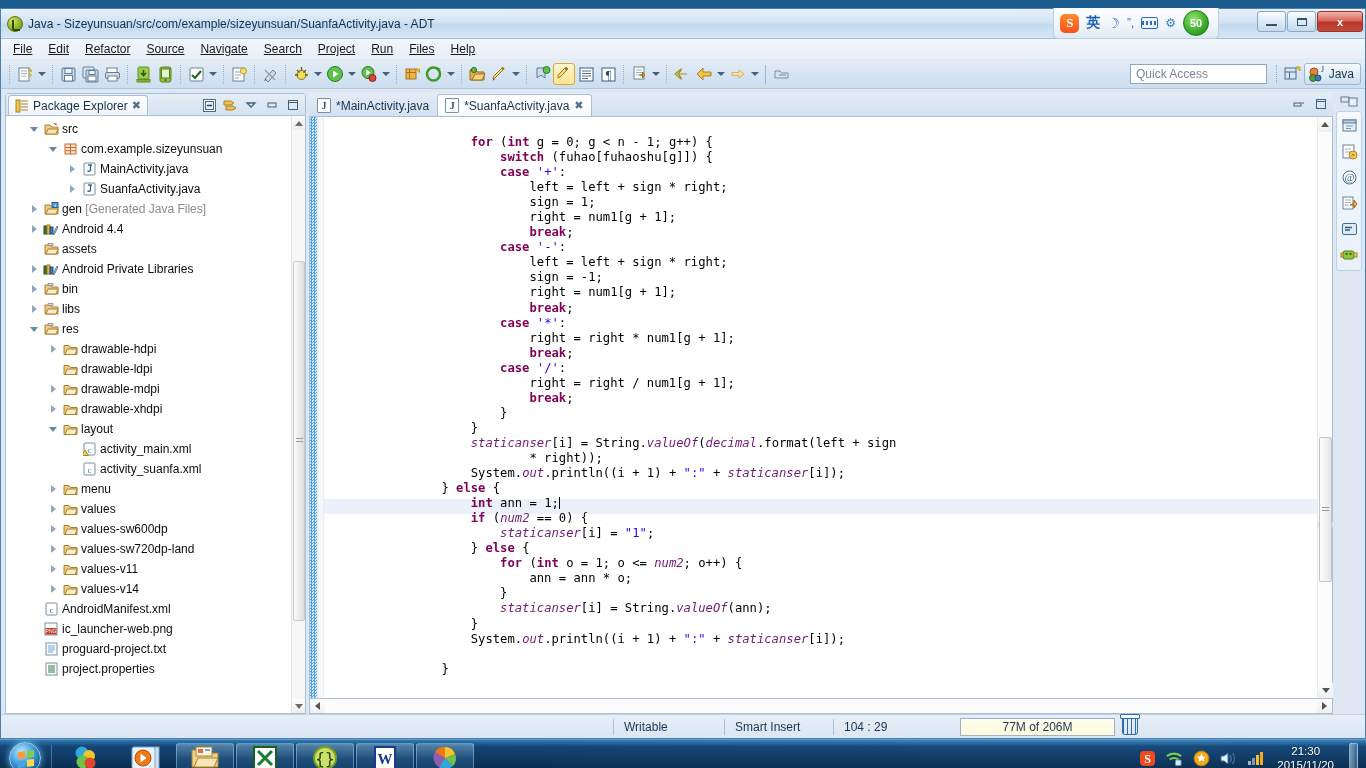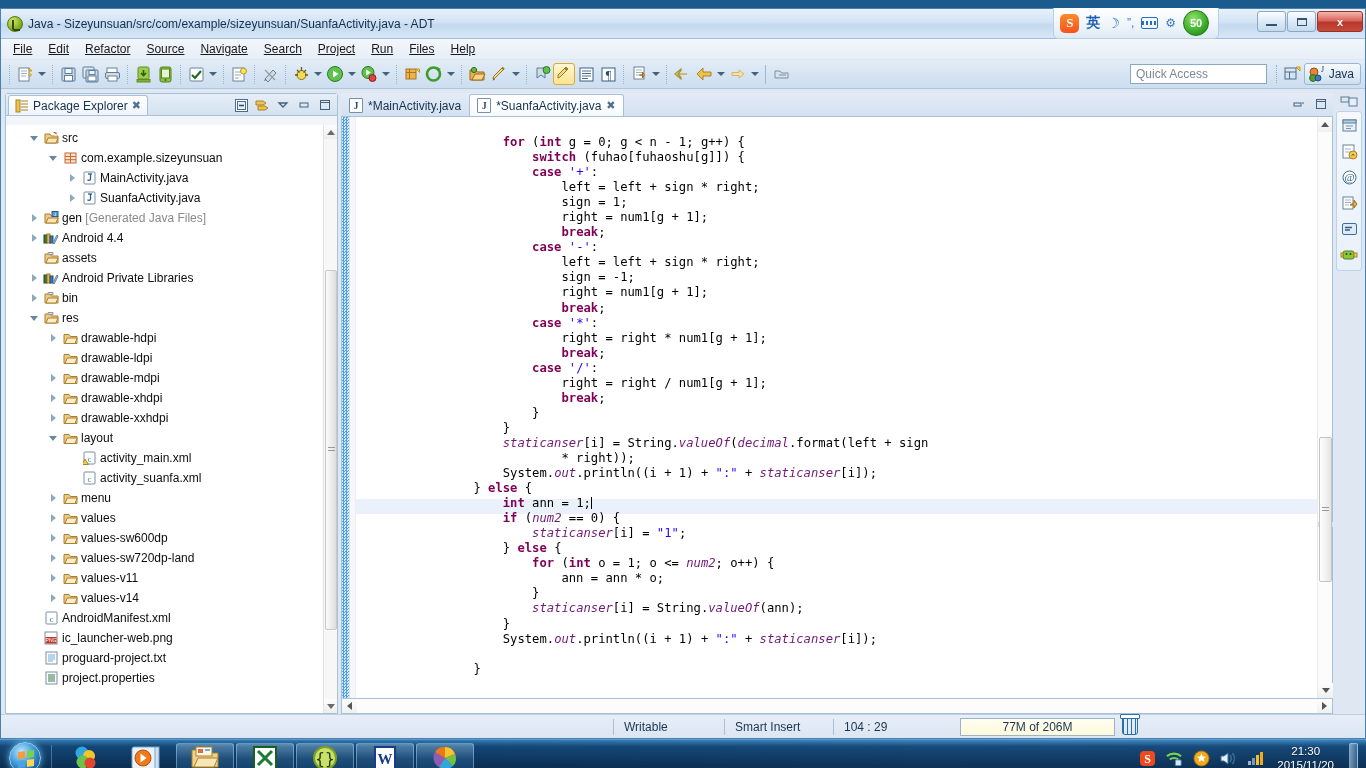--- a/index.html
+++ b/index.html
@@ -146,26 +146,25 @@
     border: 1px solid #9ab7d0; border-radius: 3px;
     background: linear-gradient(180deg,#f6fafe,#dfeaf5 60%,#cddef0);
     font-size: 12px; color: #16324f;
   }
 
   
   .body-area { flex: 1; display: flex; min-height: 0; background:#dfe7f3; }
 
   
   .view {
-    width: 333px; margin: 4px 0 0 4px;
+    width: 301px; margin: 4px 0 0 4px;
     display: flex; flex-direction: column;
     background: #f2f6fb;
     border: 1px solid #a9c1d8;
     border-radius: 3px 3px 0 0;
-    gap: 9px;
   }
   .view-tabbar {
     height: 22px; display: flex; align-items: stretch; position: relative;
     background: linear-gradient(180deg,#e6eef8,#d4e2f0);
     border-bottom: 1px solid #a9c1d8;
   }
   .view-tab {
     display: flex; align-items: center; gap: 4px; padding: 0 6px;
     background: linear-gradient(180deg,#ffffff 0%, #f6f9fd 60%, #eef3fa 100%);
     border: 1px solid #a9c1d8; border-bottom: none; border-radius: 3px 3px 0 0;
@@ -807,28 +806,40 @@
                   <svg width="15" height="14" viewBox="0 0 15 14">
                     <path d="M1 3h5l1.5 2H14v7H1z" fill="#f0c98a" stroke="#a9812a"></path>
                     <path d="M2 12l2-5h10l-2 5z" fill="#fbeccb" stroke="#a9812a"></path>
                     <path d="M4 1.5h5v2H4z" fill="#d8d8d8" stroke="#9a9a9a"></path>
                   </svg>
                 </div>
                 <div class="tlabel">bin</div>
               </div>
               <div class="trow">
                 <div style="width: 20px; flex: 0 0 auto;"></div>
-                <div class="twist open"></div>
+                <div class="twist closed"></div>
                 <div class="ticon">
                   <svg width="15" height="14" viewBox="0 0 15 14">
                     <path d="M1 3h5l1.5 2H14v7H1z" fill="#f0c98a" stroke="#a9812a"></path>
                     <path d="M2 12l2-5h10l-2 5z" fill="#fbeccb" stroke="#a9812a"></path>
                     <path d="M4 1.5h5v2H4z" fill="#d8d8d8" stroke="#9a9a9a"></path>
                   </svg>
                 </div>
+                <div class="tlabel">libs</div>
+              </div>
+              <div class="trow">
+                <div style="width: 20px; flex: 0 0 auto;"></div>
+                <div class="twist open"></div>
+                <div class="ticon">
+                  <svg width="15" height="14" viewBox="0 0 15 14">
+                    <path d="M1 3h5l1.5 2H14v7H1z" fill="#f0c98a" stroke="#a9812a"></path>
+                    <path d="M2 12l2-5h10l-2 5z" fill="#fbeccb" stroke="#a9812a"></path>
+                    <path d="M4 1.5h5v2H4z" fill="#d8d8d8" stroke="#9a9a9a"></path>
+                  </svg>
+                </div>
                 <div class="tlabel">res</div>
               </div>
               <div class="trow">
                 <div style="width: 39px; flex: 0 0 auto;"></div>
                 <div class="twist closed"></div>
                 <div class="ticon">
                   <svg width="15" height="14" viewBox="0 0 15 14">
                     <path d="M1 3.5h5l1.5 2H14v7H1z" fill="#f0c98a" stroke="#a9812a"></path>
                     <path d="M2 12.5l2.2-5.5h10l-2.2 5.5z" fill="#fbeccb" stroke="#a9812a"></path>
                   </svg>
@@ -860,31 +871,20 @@
               <div class="trow">
                 <div style="width: 39px; flex: 0 0 auto;"></div>
                 <div class="twist closed"></div>
                 <div class="ticon">
                   <svg width="15" height="14" viewBox="0 0 15 14">
                     <path d="M1 3.5h5l1.5 2H14v7H1z" fill="#f0c98a" stroke="#a9812a"></path>
                     <path d="M2 12.5l2.2-5.5h10l-2.2 5.5z" fill="#fbeccb" stroke="#a9812a"></path>
                   </svg>
                 </div>
                 <div class="tlabel">drawable-xhdpi</div>
-              </div>
-              <div class="trow">
-                <div style="width: 39px; flex: 0 0 auto;"></div>
-                <div class="twist closed"></div>
-                <div class="ticon">
-                  <svg width="15" height="14" viewBox="0 0 15 14">
-                    <path d="M1 3.5h5l1.5 2H14v7H1z" fill="#f0c98a" stroke="#a9812a"></path>
-                    <path d="M2 12.5l2.2-5.5h10l-2.2 5.5z" fill="#fbeccb" stroke="#a9812a"></path>
-                  </svg>
-                </div>
-                <div class="tlabel">drawable-xxhdpi</div>
               </div>
               <div class="trow">
                 <div style="width: 39px; flex: 0 0 auto;"></div>
                 <div class="twist open"></div>
                 <div class="ticon">
                   <svg width="15" height="14" viewBox="0 0 15 14">
                     <path d="M1 3.5h5l1.5 2H14v7H1z" fill="#f0c98a" stroke="#a9812a"></path>
                     <path d="M2 12.5l2.2-5.5h10l-2.2 5.5z" fill="#fbeccb" stroke="#a9812a"></path>
                   </svg>
                 </div>

